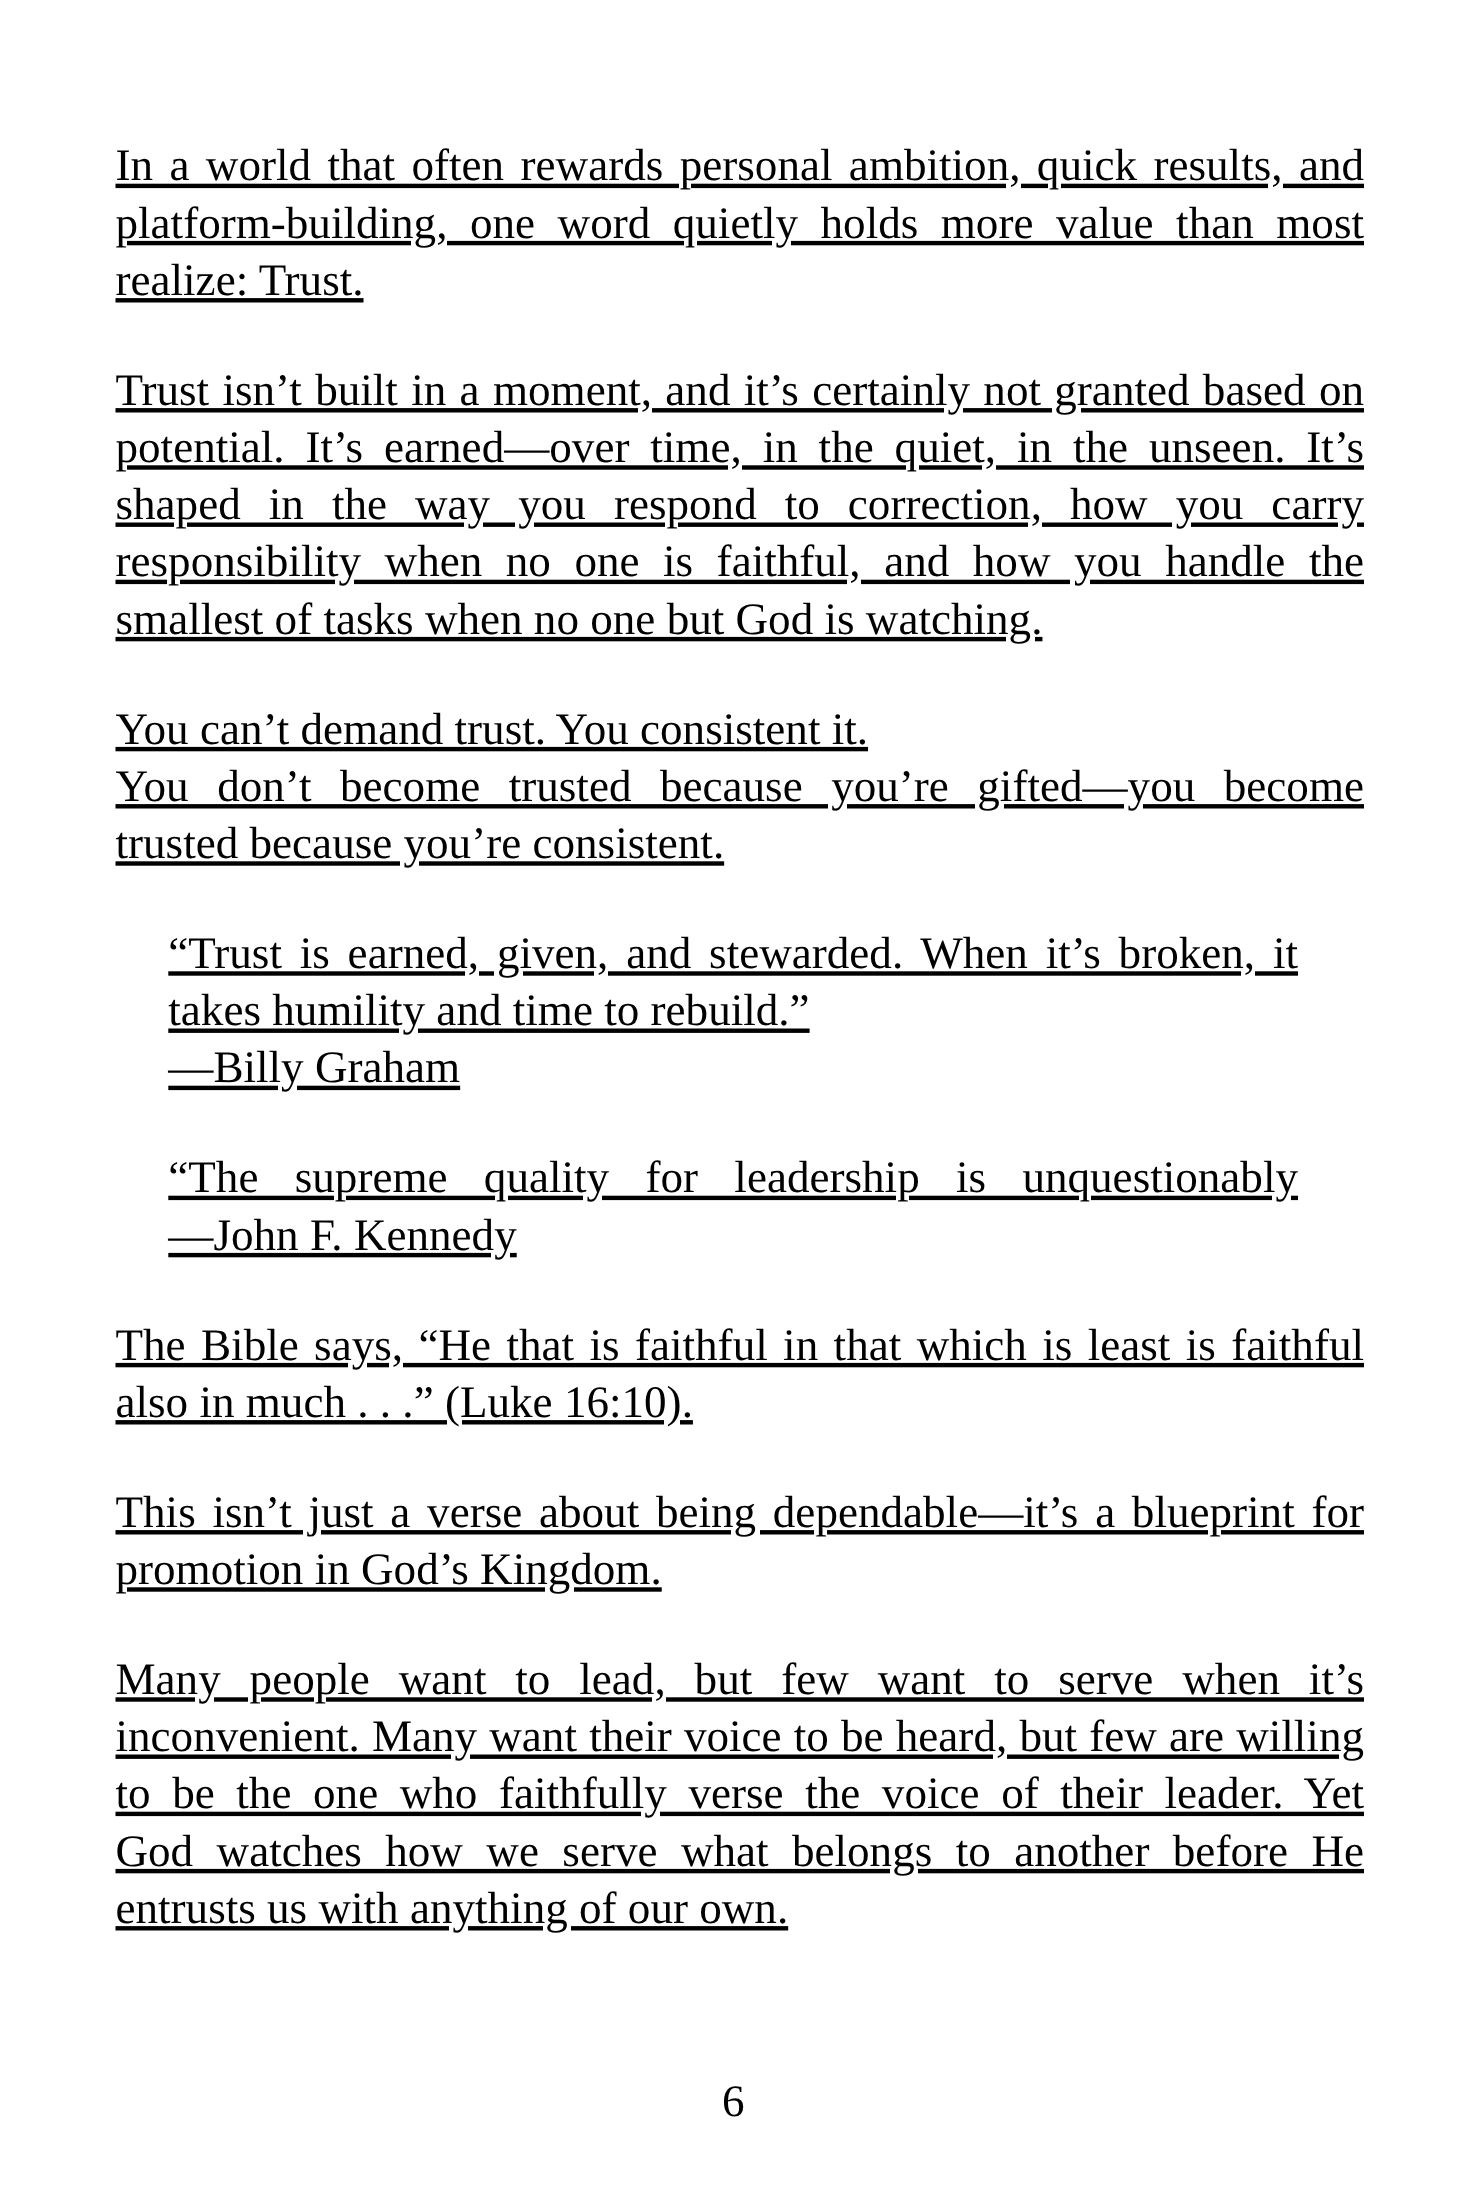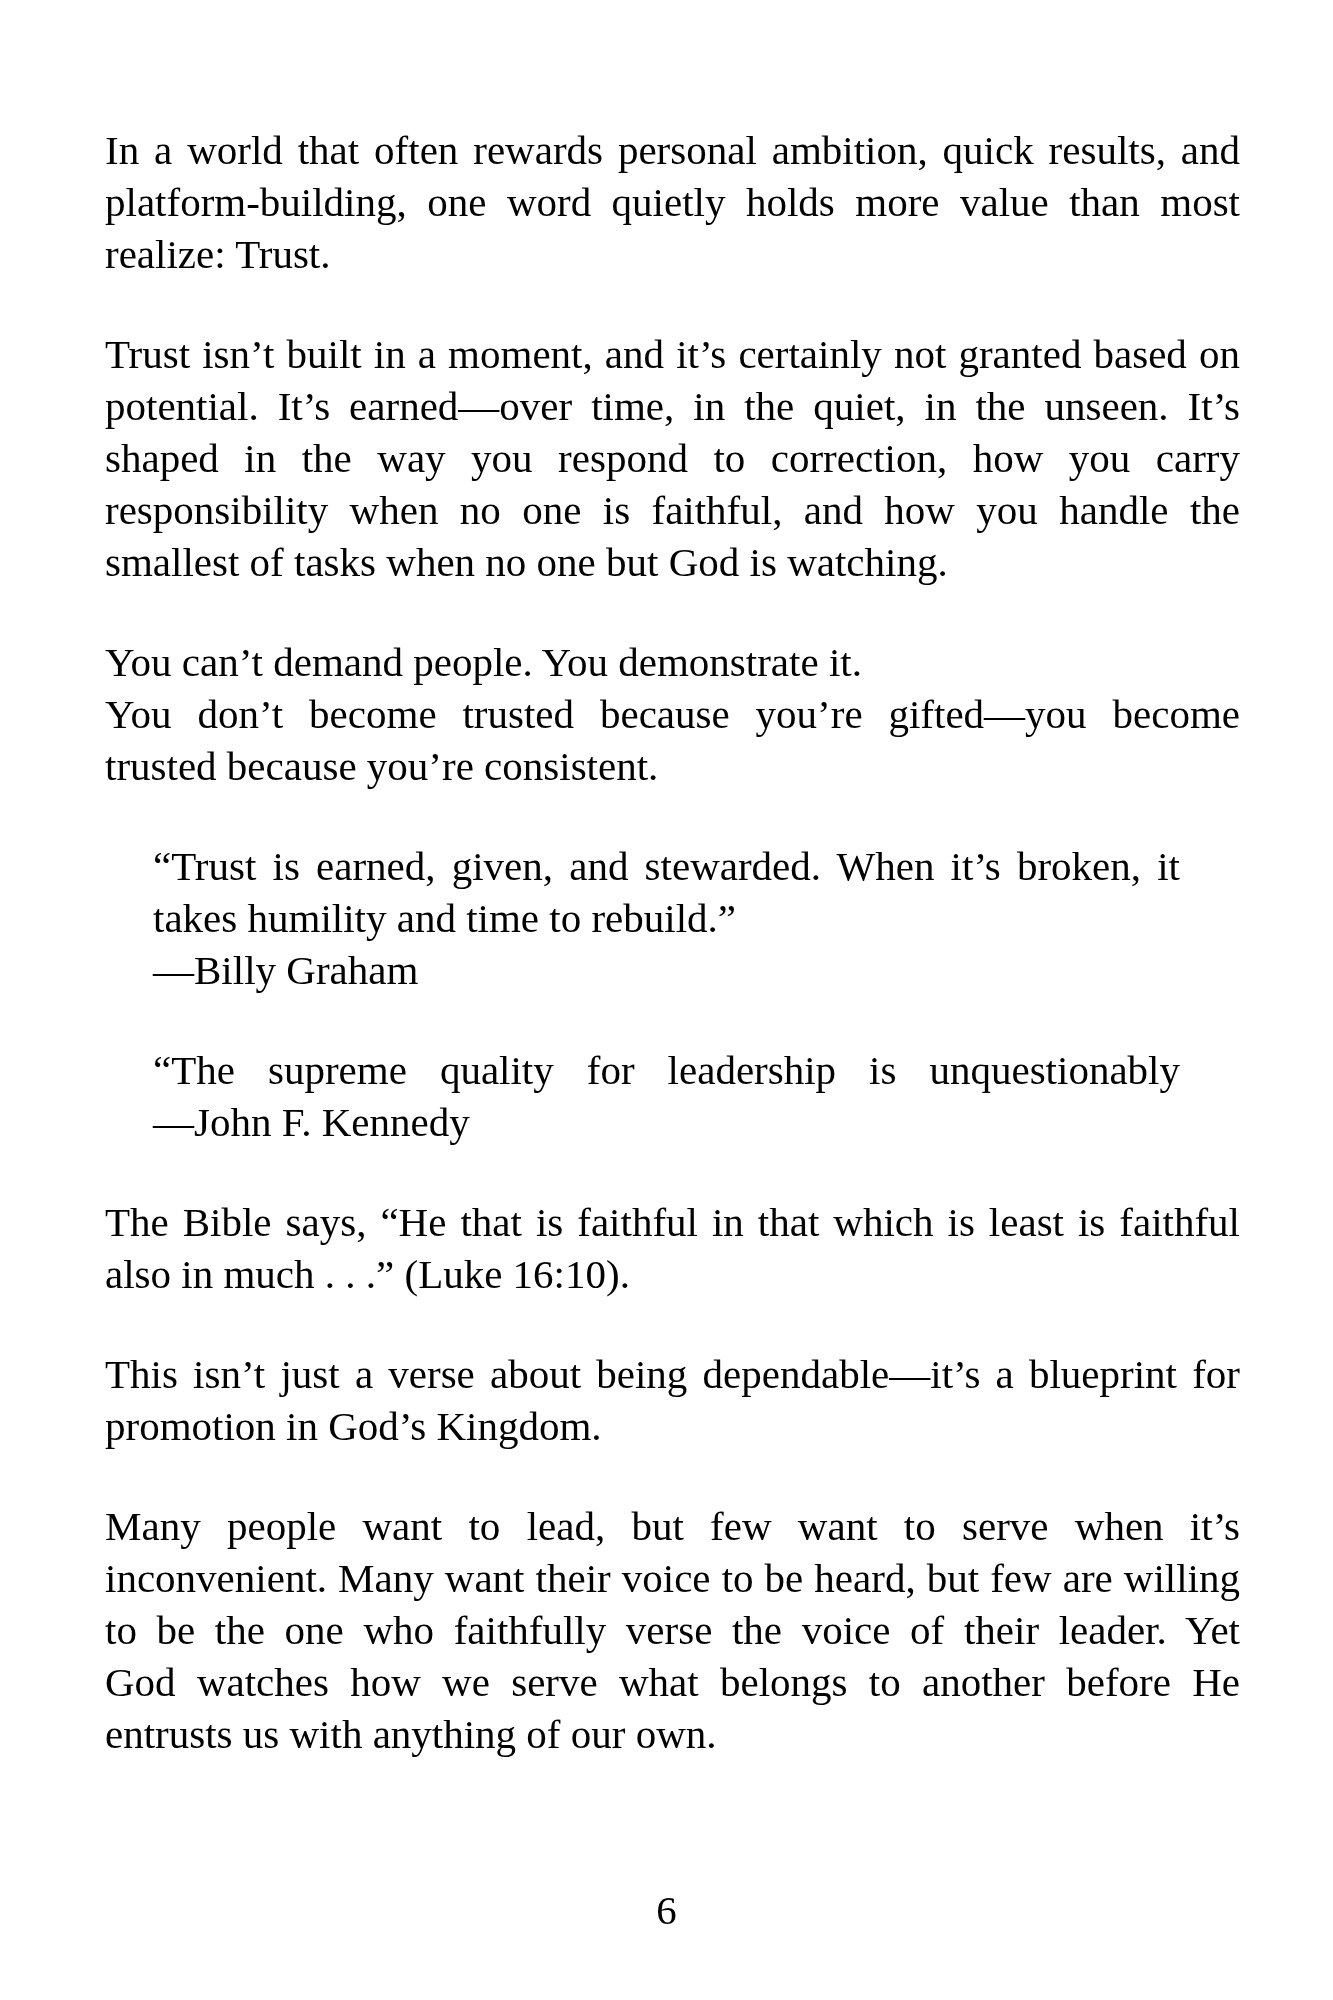--- a/index.html
+++ b/index.html
@@ -7,21 +7,21 @@
     position:relative;
     width:1333px;height:2000px;
     background:#ffffff;
     box-sizing:border-box;
     padding:124px 93px 0 105px;
     font-family:"Liberation Serif","DejaVu Serif",serif;
     font-size:41px;line-height:52px;color:#000000;
     overflow:hidden;
     margin:0 auto;
   }
-  .block{margin:0 0 48px 0;}
+  .block{margin:0 0 48px 0;text-decoration:underline;}
   .quote{margin-left:48px;margin-right:60px;}
   .jl{text-align:justify;text-align-last:justify;}
   .ll{text-align:left;text-align-last:left;}
   .folio{
     position:absolute;top:1884px;left:0;width:1333px;
     text-align:center;line-height:52px;
   }
 </style>
 </head>
 <body>
@@ -36,21 +36,21 @@
 
   <div class="block">
     <div class="jl">Trust isn’t built in a moment, and it’s certainly not granted based on</div>
     <div class="jl">potential. It’s earned—over time, in the quiet, in the unseen. It’s</div>
     <div class="jl">shaped in the way you respond to correction, how you carry</div>
     <div class="jl">responsibility when no one is faithful, and how you handle the</div>
     <div class="ll">smallest of tasks when no one but God is watching.</div>
   </div>
 
   <div class="block">
-    <div class="ll">You can’t demand people. You demonstrate it.</div>
+    <div class="ll">You can’t demand trust. You consistent it.</div>
     <div class="jl">You don’t become trusted because you’re gifted—you become</div>
     <div class="ll">trusted because you’re consistent.</div>
   </div>
 
   <div class="block quote">
     <div class="jl">“Trust is earned, given, and stewarded. When it’s broken, it</div>
     <div class="ll">takes humility and time to rebuild.”</div>
     <div class="ll">—Billy Graham</div>
   </div>
 

